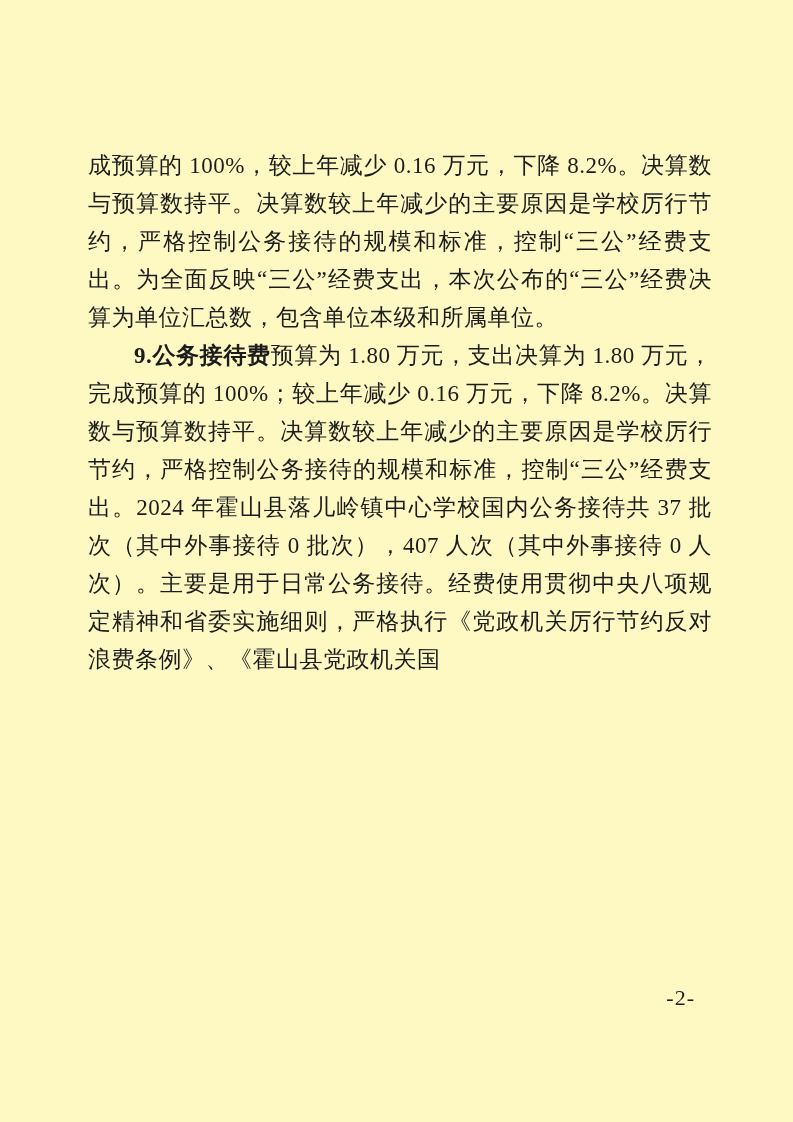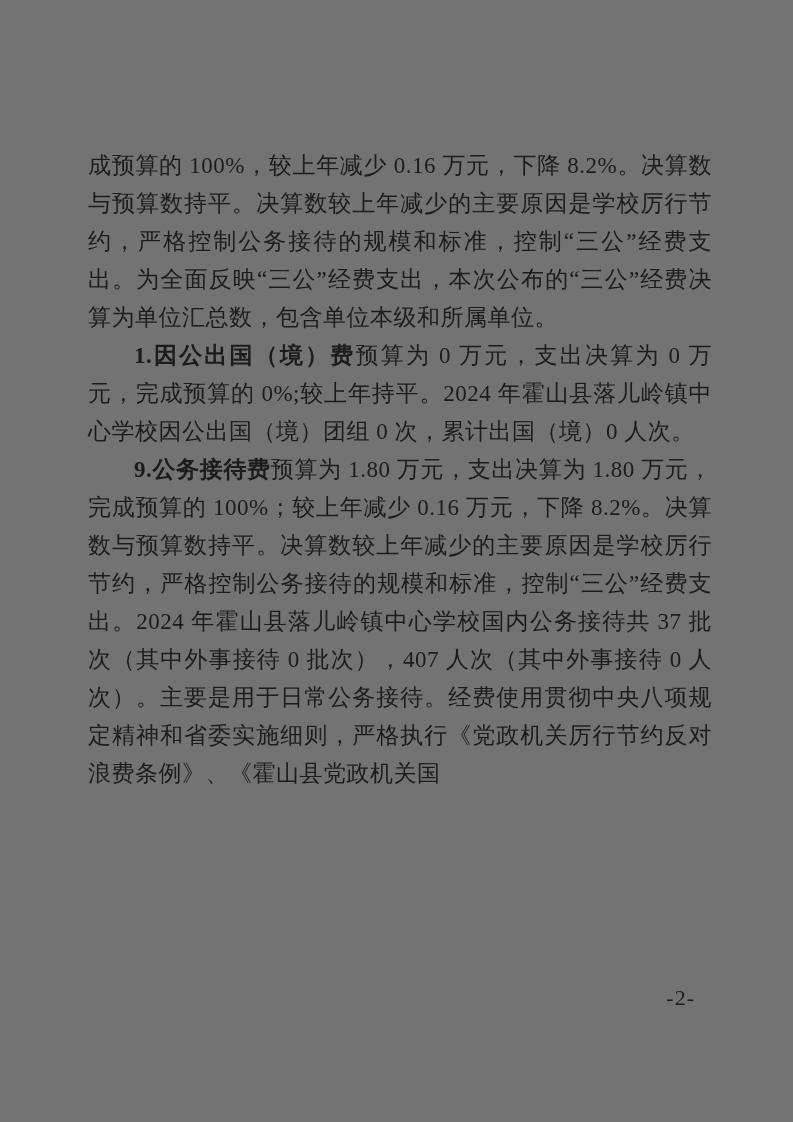--- a/index.html
+++ b/index.html
@@ -13,21 +13,21 @@
     position: relative;
     overflow: hidden;
     font-family: "Liberation Serif", "DejaVu Serif", serif;
   }
   .page {
     position: absolute;
     left: 0;
     top: 0;
     width: 793px;
     height: 1122px;
-    background: #737373;
+    background: #fef9c3;
     text-decoration: underline;
   }
   .document-body {
     position: absolute;
     left: 88px;
     top: 147px;
     width: 624px;
     color: #1c1c1c;
     font-size: 23px;
     line-height: 38px;
@@ -54,17 +54,16 @@
     line-height: 28px;
     letter-spacing: 1px;
   }
 </style>
 </head>
 <body>
 
 <div class="page">
   <div class="document-body">
       <div class="para"><span>成预算的 100%，较上年减少 0.16 万元，下降 8.2%。决算数与预算数持平。决算数较上年减少的主要原因是学校厉行节约，严格控制公务接待的规模和标准，控制“三公”经费支出。为全面反映“三公”经费支出，本次公布的“三公”经费决算为单位汇总数，包含单位本级和所属单位。</span></div>
-      <div class="para indent"><span class="bold">1.因公出国（境）费</span><span>预算为 0 万元，支出决算为 0 万元，完成预算的 0%;较上年持平。2024 年霍山县落儿岭镇中心学校因公出国（境）团组 0 次，累计出国（境）0 人次。</span></div>
       <div class="para indent"><span class="bold">9.公务接待费</span><span>预算为 1.80 万元，支出决算为 1.80 万元，完成预算的 100%；较上年减少 0.16 万元，下降 8.2%。决算数与预算数持平。决算数较上年减少的主要原因是学校厉行节约，严格控制公务接待的规模和标准，控制“三公”经费支出。2024 年霍山县落儿岭镇中心学校国内公务接待共 37 批次（其中外事接待 0 批次），407 人次（其中外事接待 0 人次）。主要是用于日常公务接待。经费使用贯彻中央八项规定精神和省委实施细则，严格执行《党政机关厉行节约反对浪费条例》、《霍山县党政机关国</span></div>
     </div>
   <div class="page-number">-2-</div>
 </div>
 
 </body></html>

